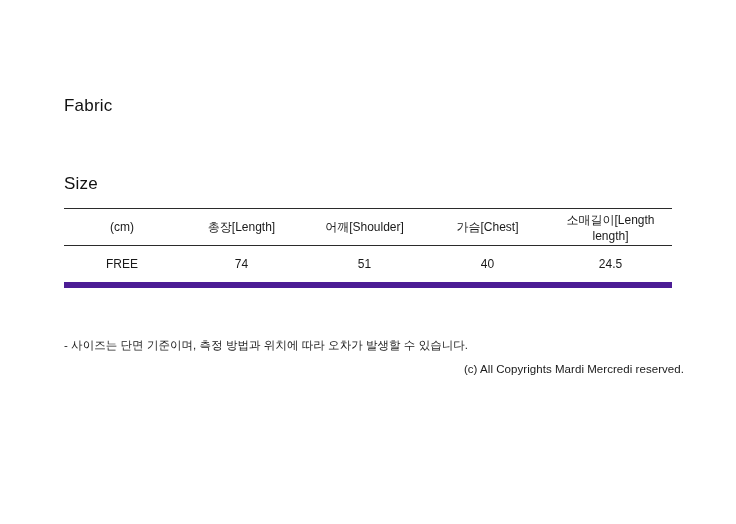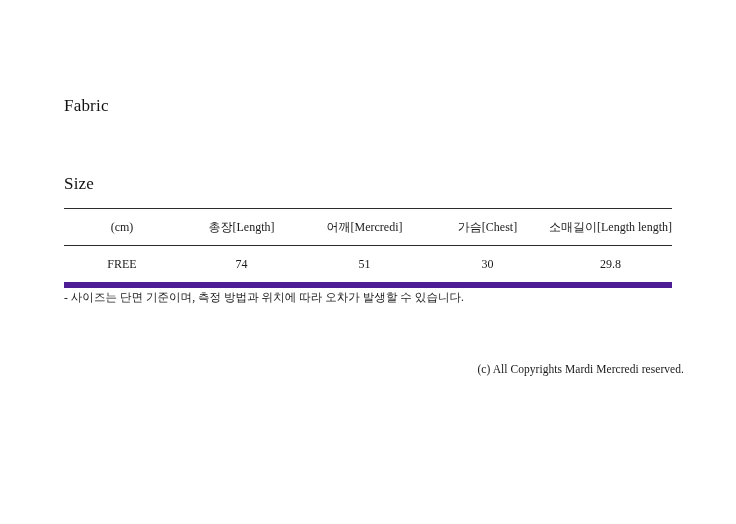--- a/index.html
+++ b/index.html
@@ -14,21 +14,20 @@
     color: #1a1a1a;
     -webkit-font-smoothing: antialiased;
   }
   .page {
     position: relative;
     width: 736px;
     height: 385px;
     box-sizing: border-box;
     padding: 12px 64px;
     overflow: hidden;
-    font-family: Liberation Serif, serif;
   }
 
   .section-title {
     font-size: 17px;
     font-weight: 400;
     letter-spacing: 0.2px;
     color: #111111;
     margin: 0;
   }
 
@@ -89,20 +88,21 @@
     left: 64px;
     top: 288px;
     width: 610px;
   }
   .note-line {
     font-size: 11.5px;
     line-height: 19px;
     color: #1a1a1a;
     letter-spacing: 0.05px;
     white-space: nowrap;
+    margin-top: 48px;
   }
   .note-line.indent {
     padding-left: 9px;
   }
 
   .legal {
     position: absolute;
     left: 64px;
     top: 344px;
     width: 620px;
@@ -127,32 +127,32 @@
   <h2 class="section-title fabric-title">Fabric</h2>
 
 
   <h2 class="section-title size-title">Size</h2>
 
   <table class="size-table">
     <thead>
       <tr>
         <th>(cm)</th>
         <th>총장[Length]</th>
-        <th>어깨[Mercredi]</th>
+        <th>어깨[Shoulder]</th>
         <th>가슴[Chest]</th>
         <th>소매길이[Length length]</th>
       </tr>
     </thead>
     <tbody>
       <tr>
         <td>FREE</td>
         <td>74</td>
         <td>51</td>
-        <td>30</td>
-        <td>29.8</td>
+        <td>40</td>
+        <td>24.5</td>
       </tr>
     </tbody>
   </table>
 
   <div class="notes">
     <div class="note-line">- 사이즈는 단면 기준이며, 측정 방법과 위치에 따라 오차가 발생할 수 있습니다.</div>
   </div>
 
   <div class="legal">
     <div class="legal-block-2">

